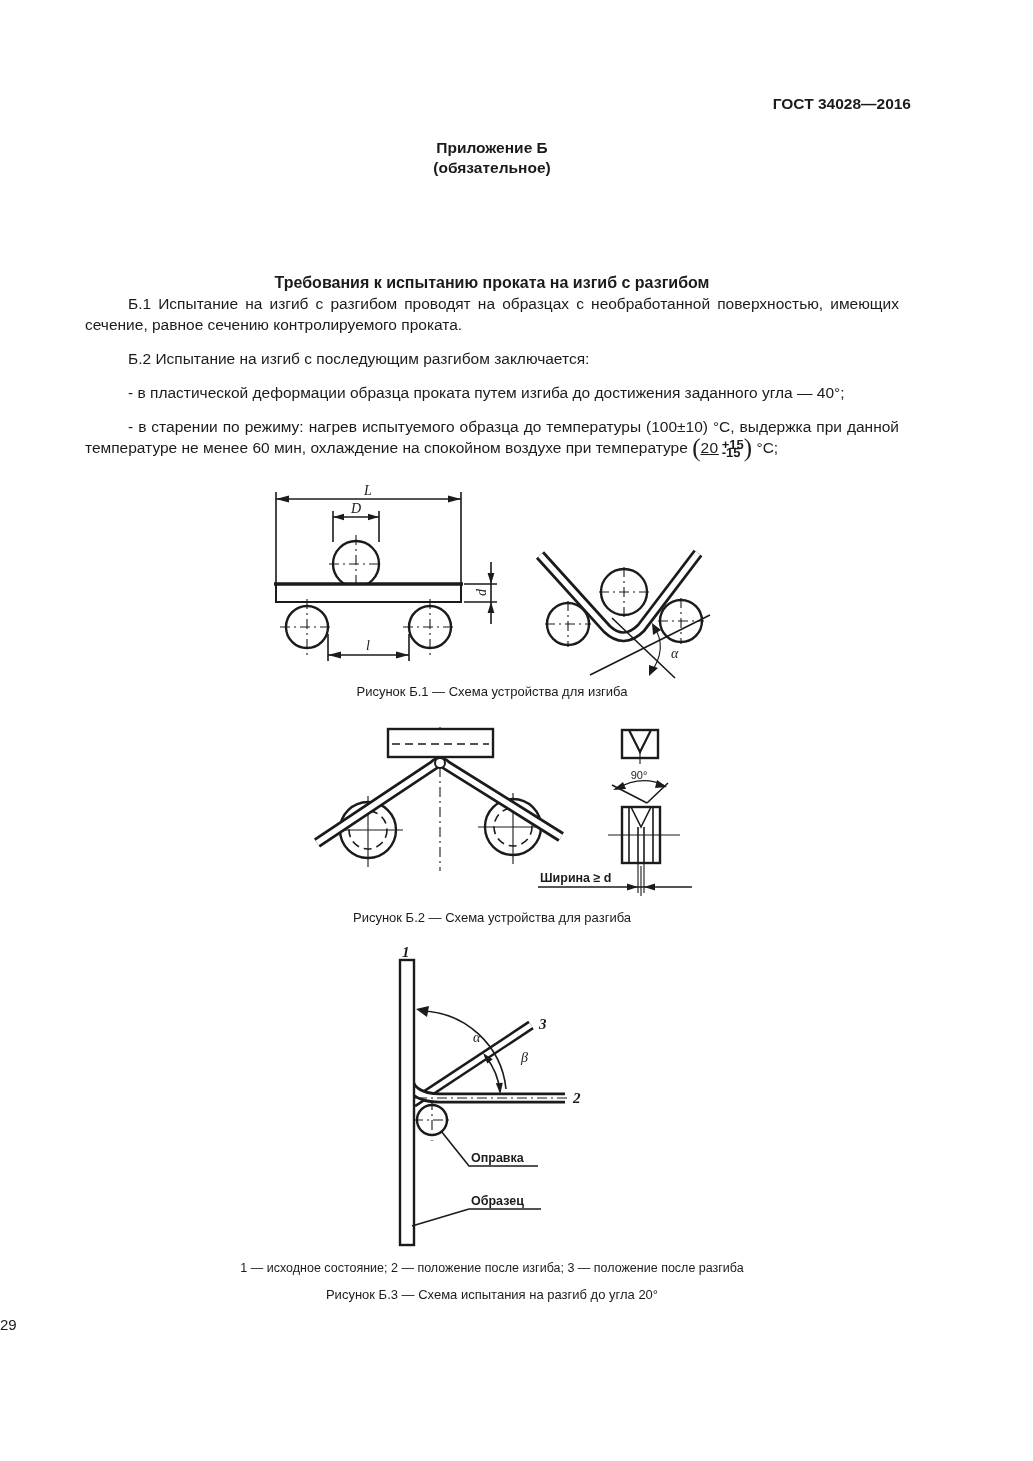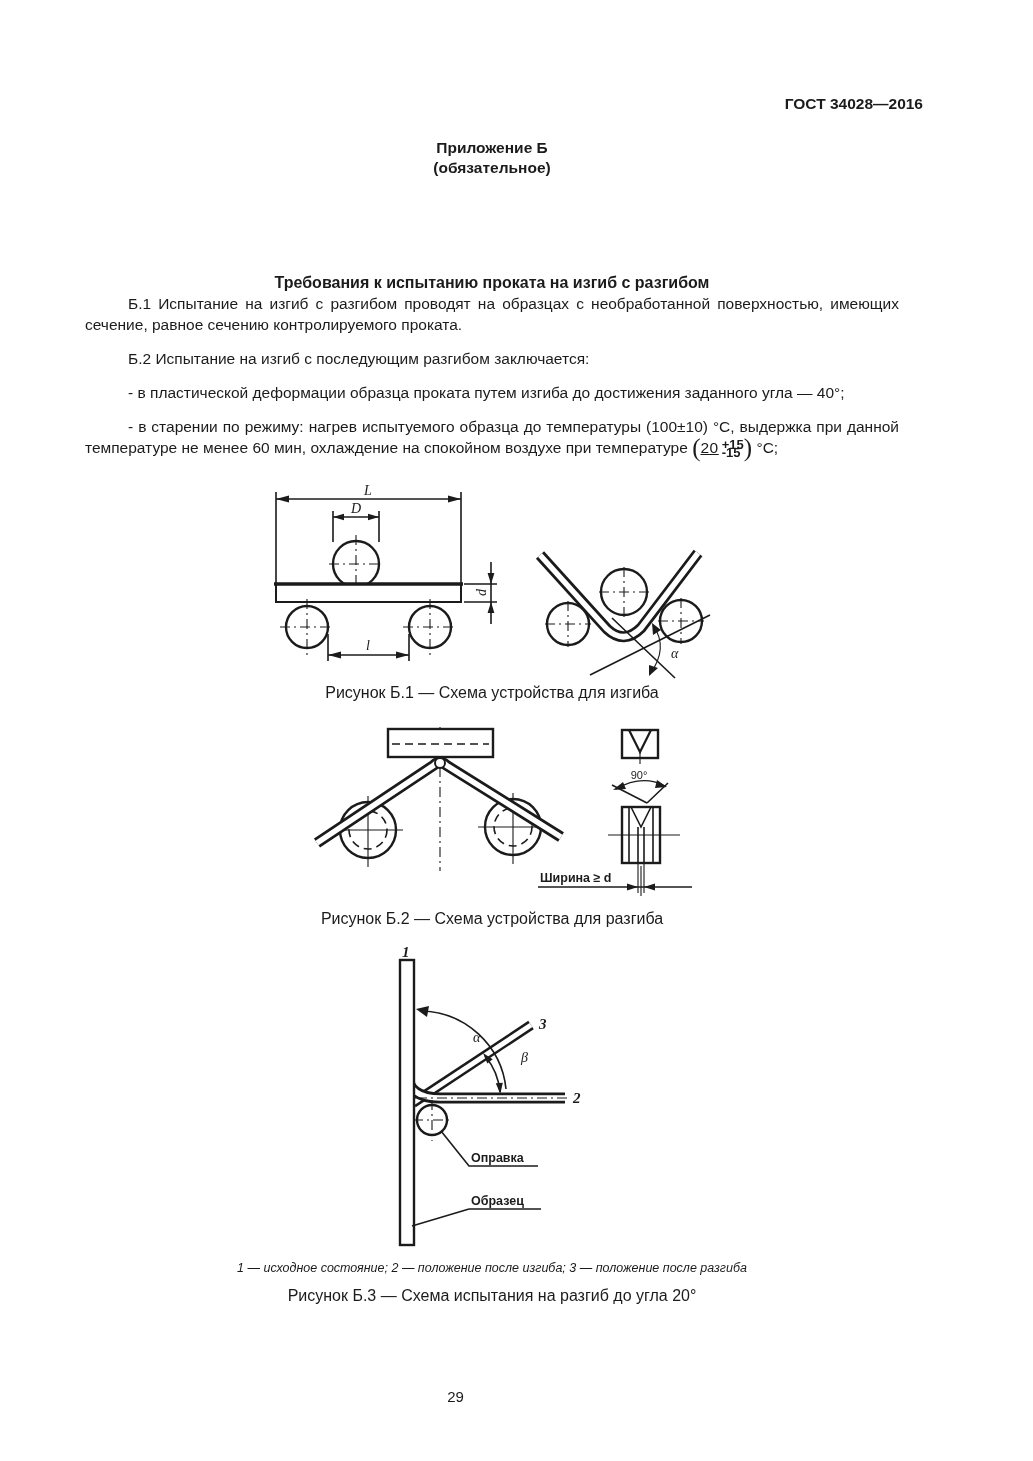--- a/index.html
+++ b/index.html
@@ -3,39 +3,39 @@
 <meta charset="utf-8">
 <style>
   html,body { margin:0; padding:0; background:#e8e8e8; }
   .page {
     position:relative; width:1033px; height:1461px; background:#ffffff;
     font-family:"Liberation Sans", sans-serif; color:#1b1b1b; overflow:hidden;
     margin:0 auto;
   }
   .doc-header {
     position:absolute; left:0; top:95px; width:911px; text-align:right;
-    font-weight:bold; font-size:15.5px;padding-left:12px;
+    font-weight:bold; font-size:15.5px;
   }
   .content { position:absolute; left:72px; top:0; width:840px; }
   .centered { position:absolute; left:0; width:100%; text-align:center; }
   .appendix-label { top:139px; font-weight:bold; font-size:15.5px;text-align:center; }
   .appendix-sub   { top:159px; font-weight:bold; font-size:15.5px; }
   .doc-title      { top:234px; font-weight:bold; font-size:16px;margin-top:40px; }
   .body-text { position:absolute; left:0; top:280px; width:840px; }
   .body-text p { margin:13px; text-indent:43px; text-align:justify; font-size:15.5px; line-height:21px; }
   .bigparen { font-family:"Liberation Serif", serif; font-size:25px; font-weight:400; line-height:0; position:relative; top:3px; }
   .tolstack { display:inline-block; vertical-align:-4px; line-height:8.5px; font-size:13px; font-weight:bold; margin-left:3px; text-align:left; }
   .tolstack span { display:block; text-indent:0; }
   .tolval { letter-spacing:0.5px;text-decoration:underline; }
-  .caption { font-size:16px; }
+  .caption { font-size:13px; }
   .cap-b1 { top:684px; }
   .cap-b2 { top:910px; }
-  .fig3-legend { top:1261px; font-size:12.5px; font-style:italic; }
+  .fig3-legend { top:1261px; font-size:12.5px; }
   .cap-b3 { top:1287px; }
-  .page-num { position:absolute; top:1388px; left:0; width:911px; text-align:center; font-size:15px; }
+  .page-num { position:absolute; top:1316px; left:0; width:911px; text-align:left; font-size:15px; }
   .fig { position:absolute; }
   .fig-b1 { left:268px; top:484px; }
   .fig-b2 { left:288px; top:726px; }
   .fig-b3 { left:385px; top:945px; }
   
   .s-main  { stroke:#1b1b1b; stroke-width:2.4; fill:none; }
   .s-fill  { fill:#ffffff; stroke:#1b1b1b; stroke-width:2.4; }
   .s-fill2 { fill:#ffffff; stroke:#1b1b1b; stroke-width:2; }
   .s-thin  { stroke:#1b1b1b; stroke-width:1.1; fill:none; }
   .s-thin2 { stroke:#1b1b1b; stroke-width:1.6; fill:none; }

